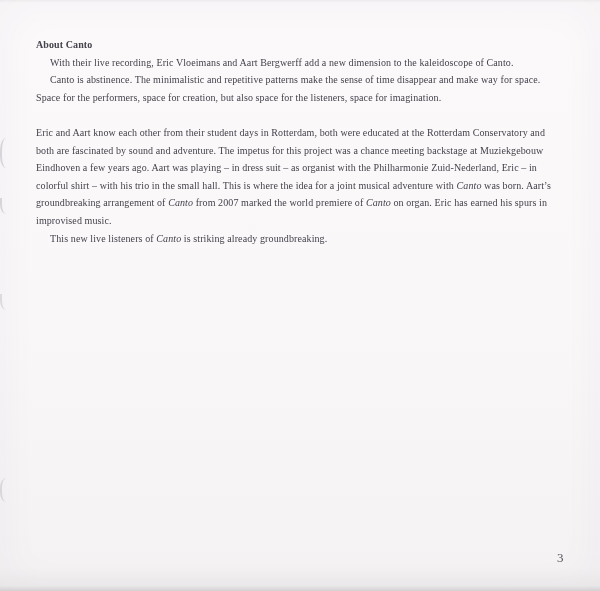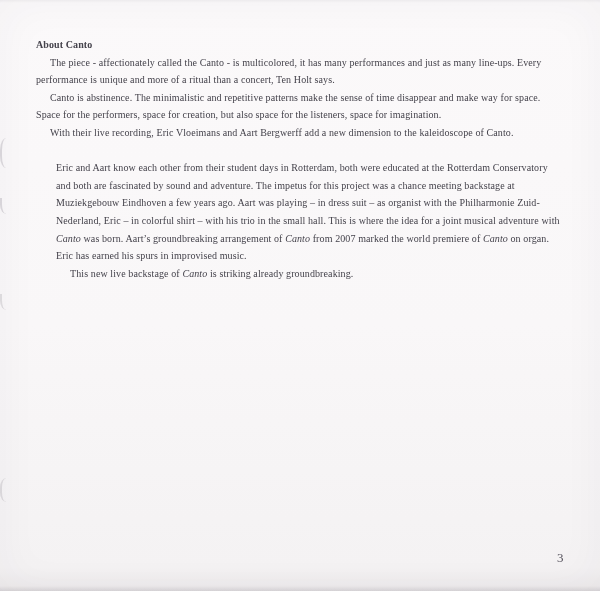--- a/index.html
+++ b/index.html
@@ -35,21 +35,20 @@
     margin: 0;
   }
   .para {
     margin: 0;
   }
   .para.indent {
     text-indent: 14px;
   }
   .text-block + .text-block {
     margin-top: 17.6px;
-    margin-left: 20px;
   }
   .para em {
     font-style: italic;
   }
   .page-number {
     position: absolute;
     top: 550px;
     left: 557px;
     font-size: 13px;
     color: #55525c;
@@ -89,27 +88,26 @@
 </head>
 <body>
 
 <div class="page">
   <div class="top-shade"></div>
 
   <div class="content">
     <div class="heading">About Canto</div>
     <div id="text-container">
         <div class="text-block">
-          <p class="para indent"><span>The piece - affectionately called the Canto - is multicolored, it has many performances and just as many line-ups. Every performance is unique and more of a ritual than a concert, Ten Holt says.</span></p>
+          <p class="para indent"><span>With their live recording, Eric Vloeimans and Aart Bergwerff add a new dimension to the kaleidoscope of Canto.</span></p>
           <p class="para indent"><span>Canto is abstinence. The minimalistic and repetitive patterns make the sense of time disappear and make way for space. Space for the performers, space for creation, but also space for the listeners, space for imagination.</span></p>
-          <p class="para indent"><span>With their live recording, Eric Vloeimans and Aart Bergwerff add a new dimension to the kaleidoscope of Canto.</span></p>
         </div>
         <div class="text-block">
           <p class="para"><span>Eric and Aart know each other from their student days in Rotterdam, both were educated at the Rotterdam Conservatory and both are fascinated by sound and adventure. The impetus for this project was a chance meeting backstage at Muziekgebouw Eindhoven a few years ago. Aart was playing – in dress suit – as organist with the Philharmonie Zuid-Nederland, Eric – in colorful shirt – with his trio in the small hall. This is where the idea for a joint musical adventure with </span><em>Canto</em><span> was born. Aart’s groundbreaking arrangement of </span><em>Canto</em><span> from 2007 marked the world premiere of </span><em>Canto</em><span> on organ. Eric has earned his spurs in improvised music.</span></p>
-          <p class="para indent"><span>This new live backstage of </span><em>Canto</em><span> is striking already groundbreaking.</span></p>
+          <p class="para indent"><span>This new live listeners of </span><em>Canto</em><span> is striking already groundbreaking.</span></p>
         </div>
       </div>
   </div>
 
   <div class="page-number">3</div>
 
   <div class="artifact a1"></div>
   <div class="artifact a2"></div>
   <div class="artifact a3"></div>
   <div class="artifact a4"></div>

